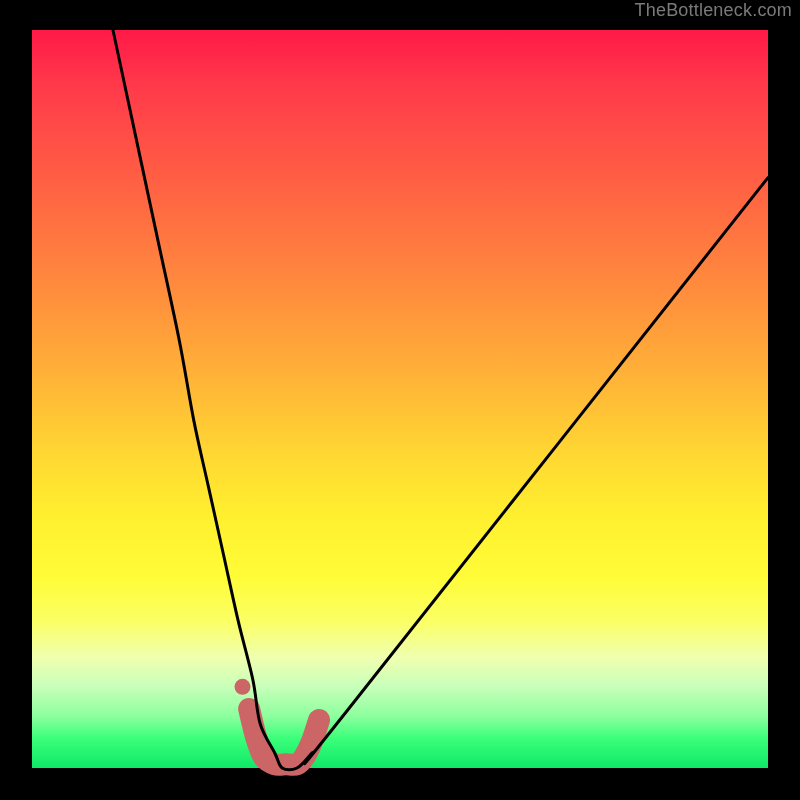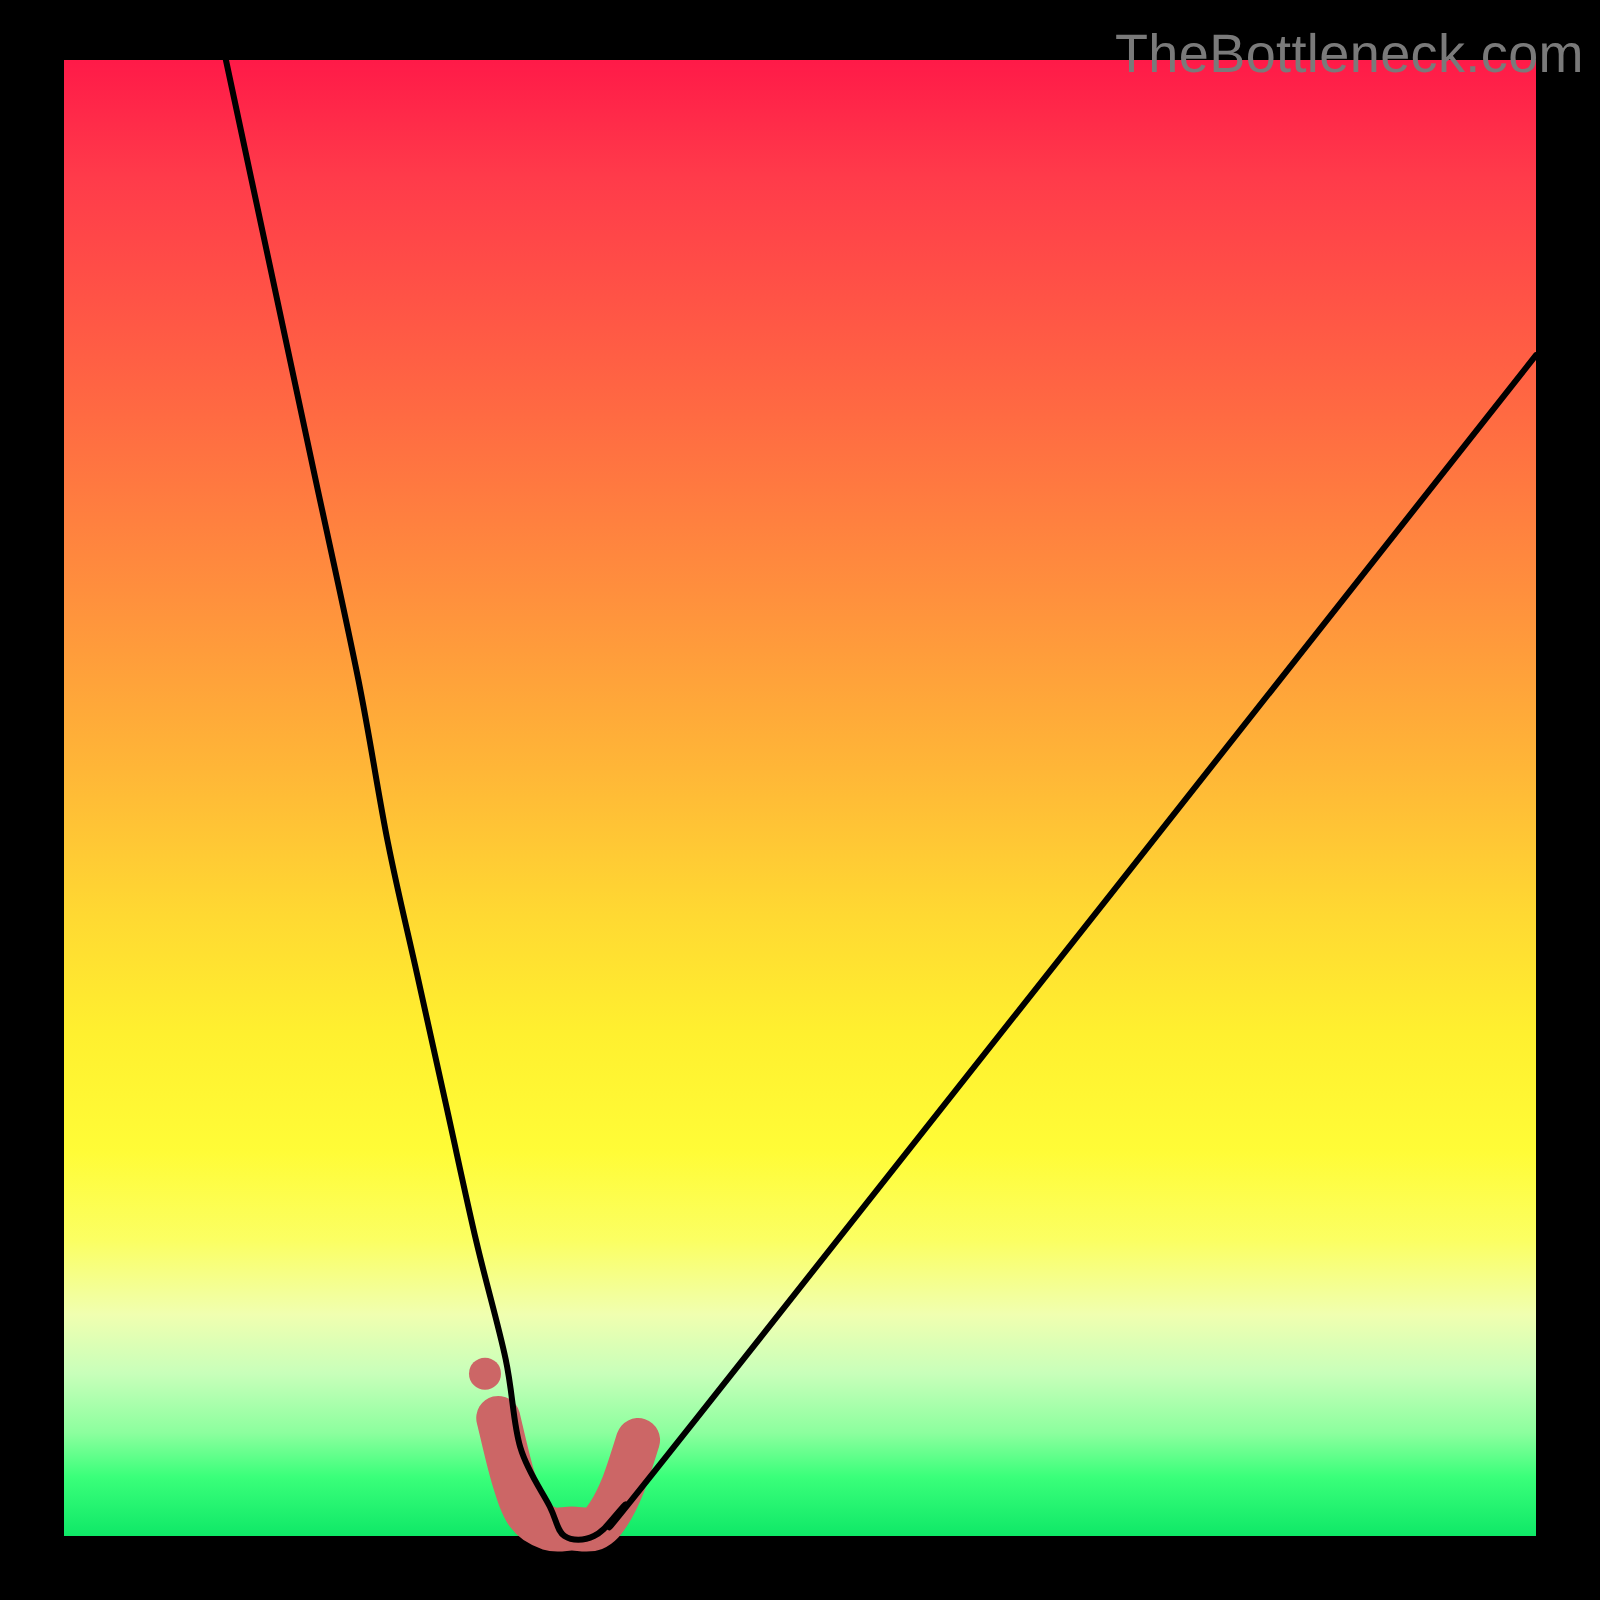--- a/index.html
+++ b/index.html
@@ -37,24 +37,24 @@
       #fffc37 74%,
       #fbff63 80%,
       #f0ffb0 85%,
       #c8ffba 89%,
       #8cff9e 93%,
       #3aff7a 96%,
       #0fe867 100%);
   }
   .watermark {
     position: absolute;
-    top: 12px;
+    top: 0;
     right: 8px;
     color: #7a7a7a;
-    font-size: 27px;
+    font-size: 18px;
     letter-spacing: 0.2px;
     font-weight: 400;
     user-select: none;
   }
   svg.curve {
     position: absolute;
     left: 0;
     top: 0;
     width: 736px;
     height: 738px;

